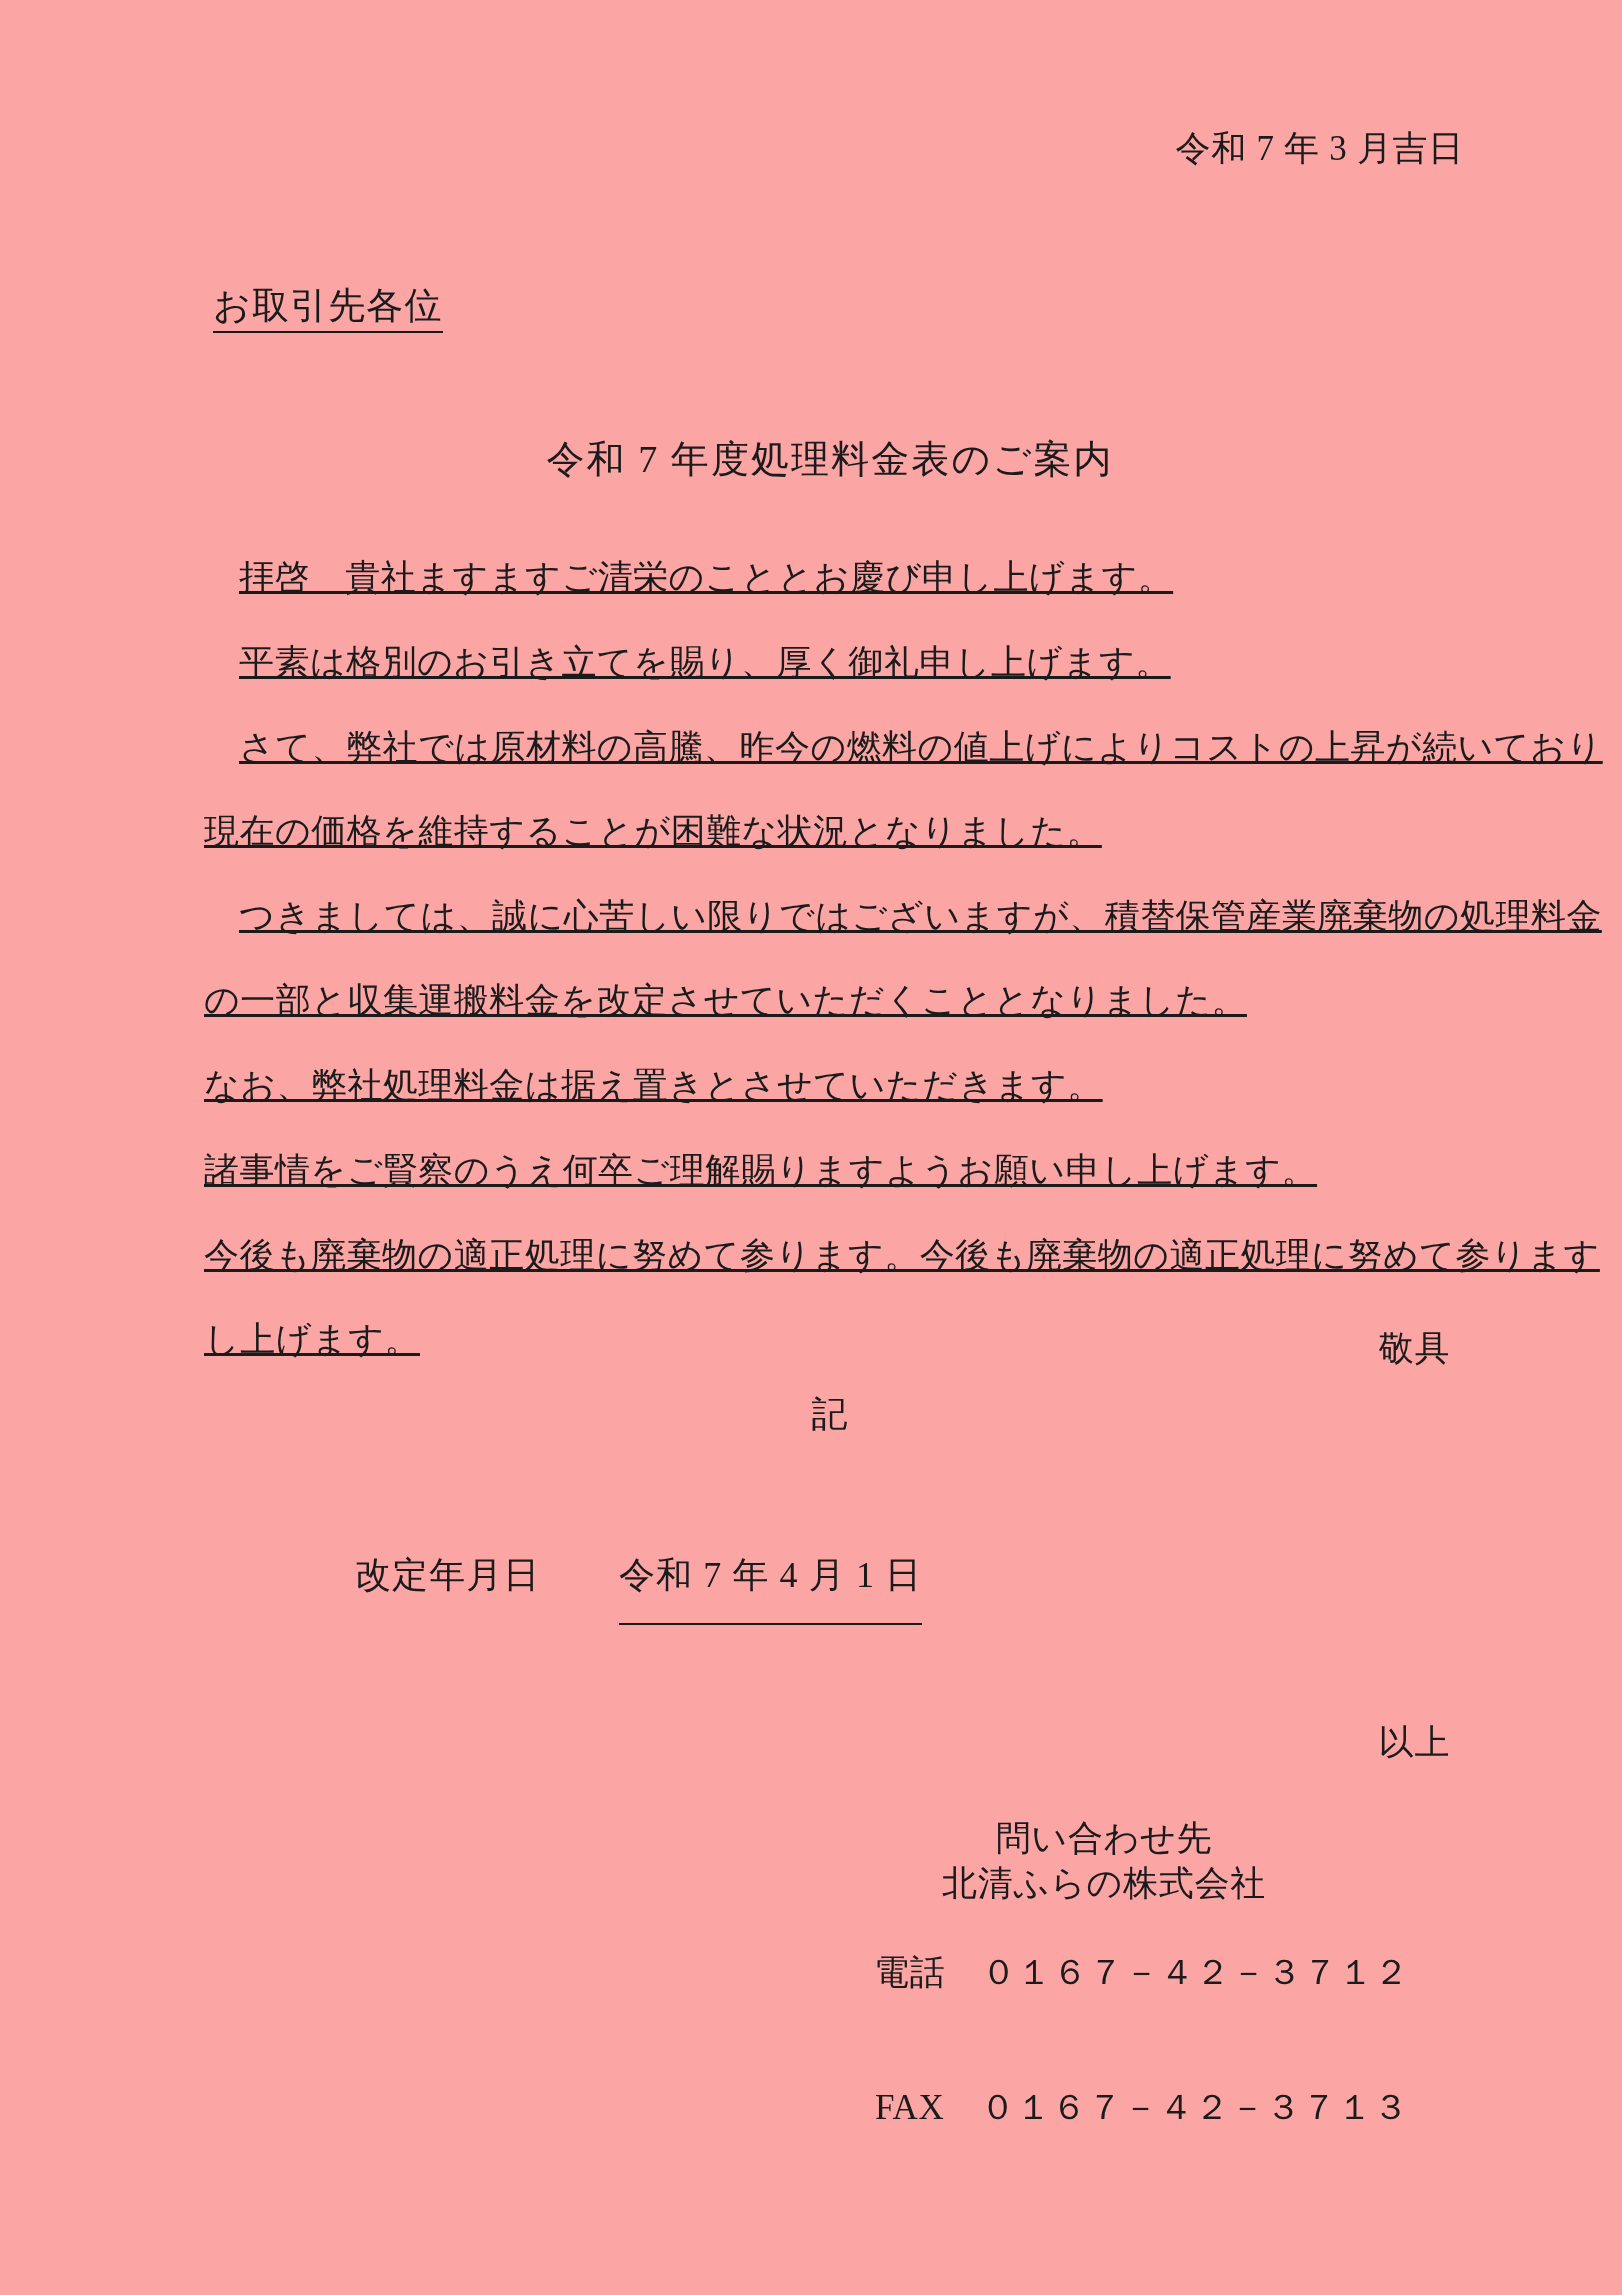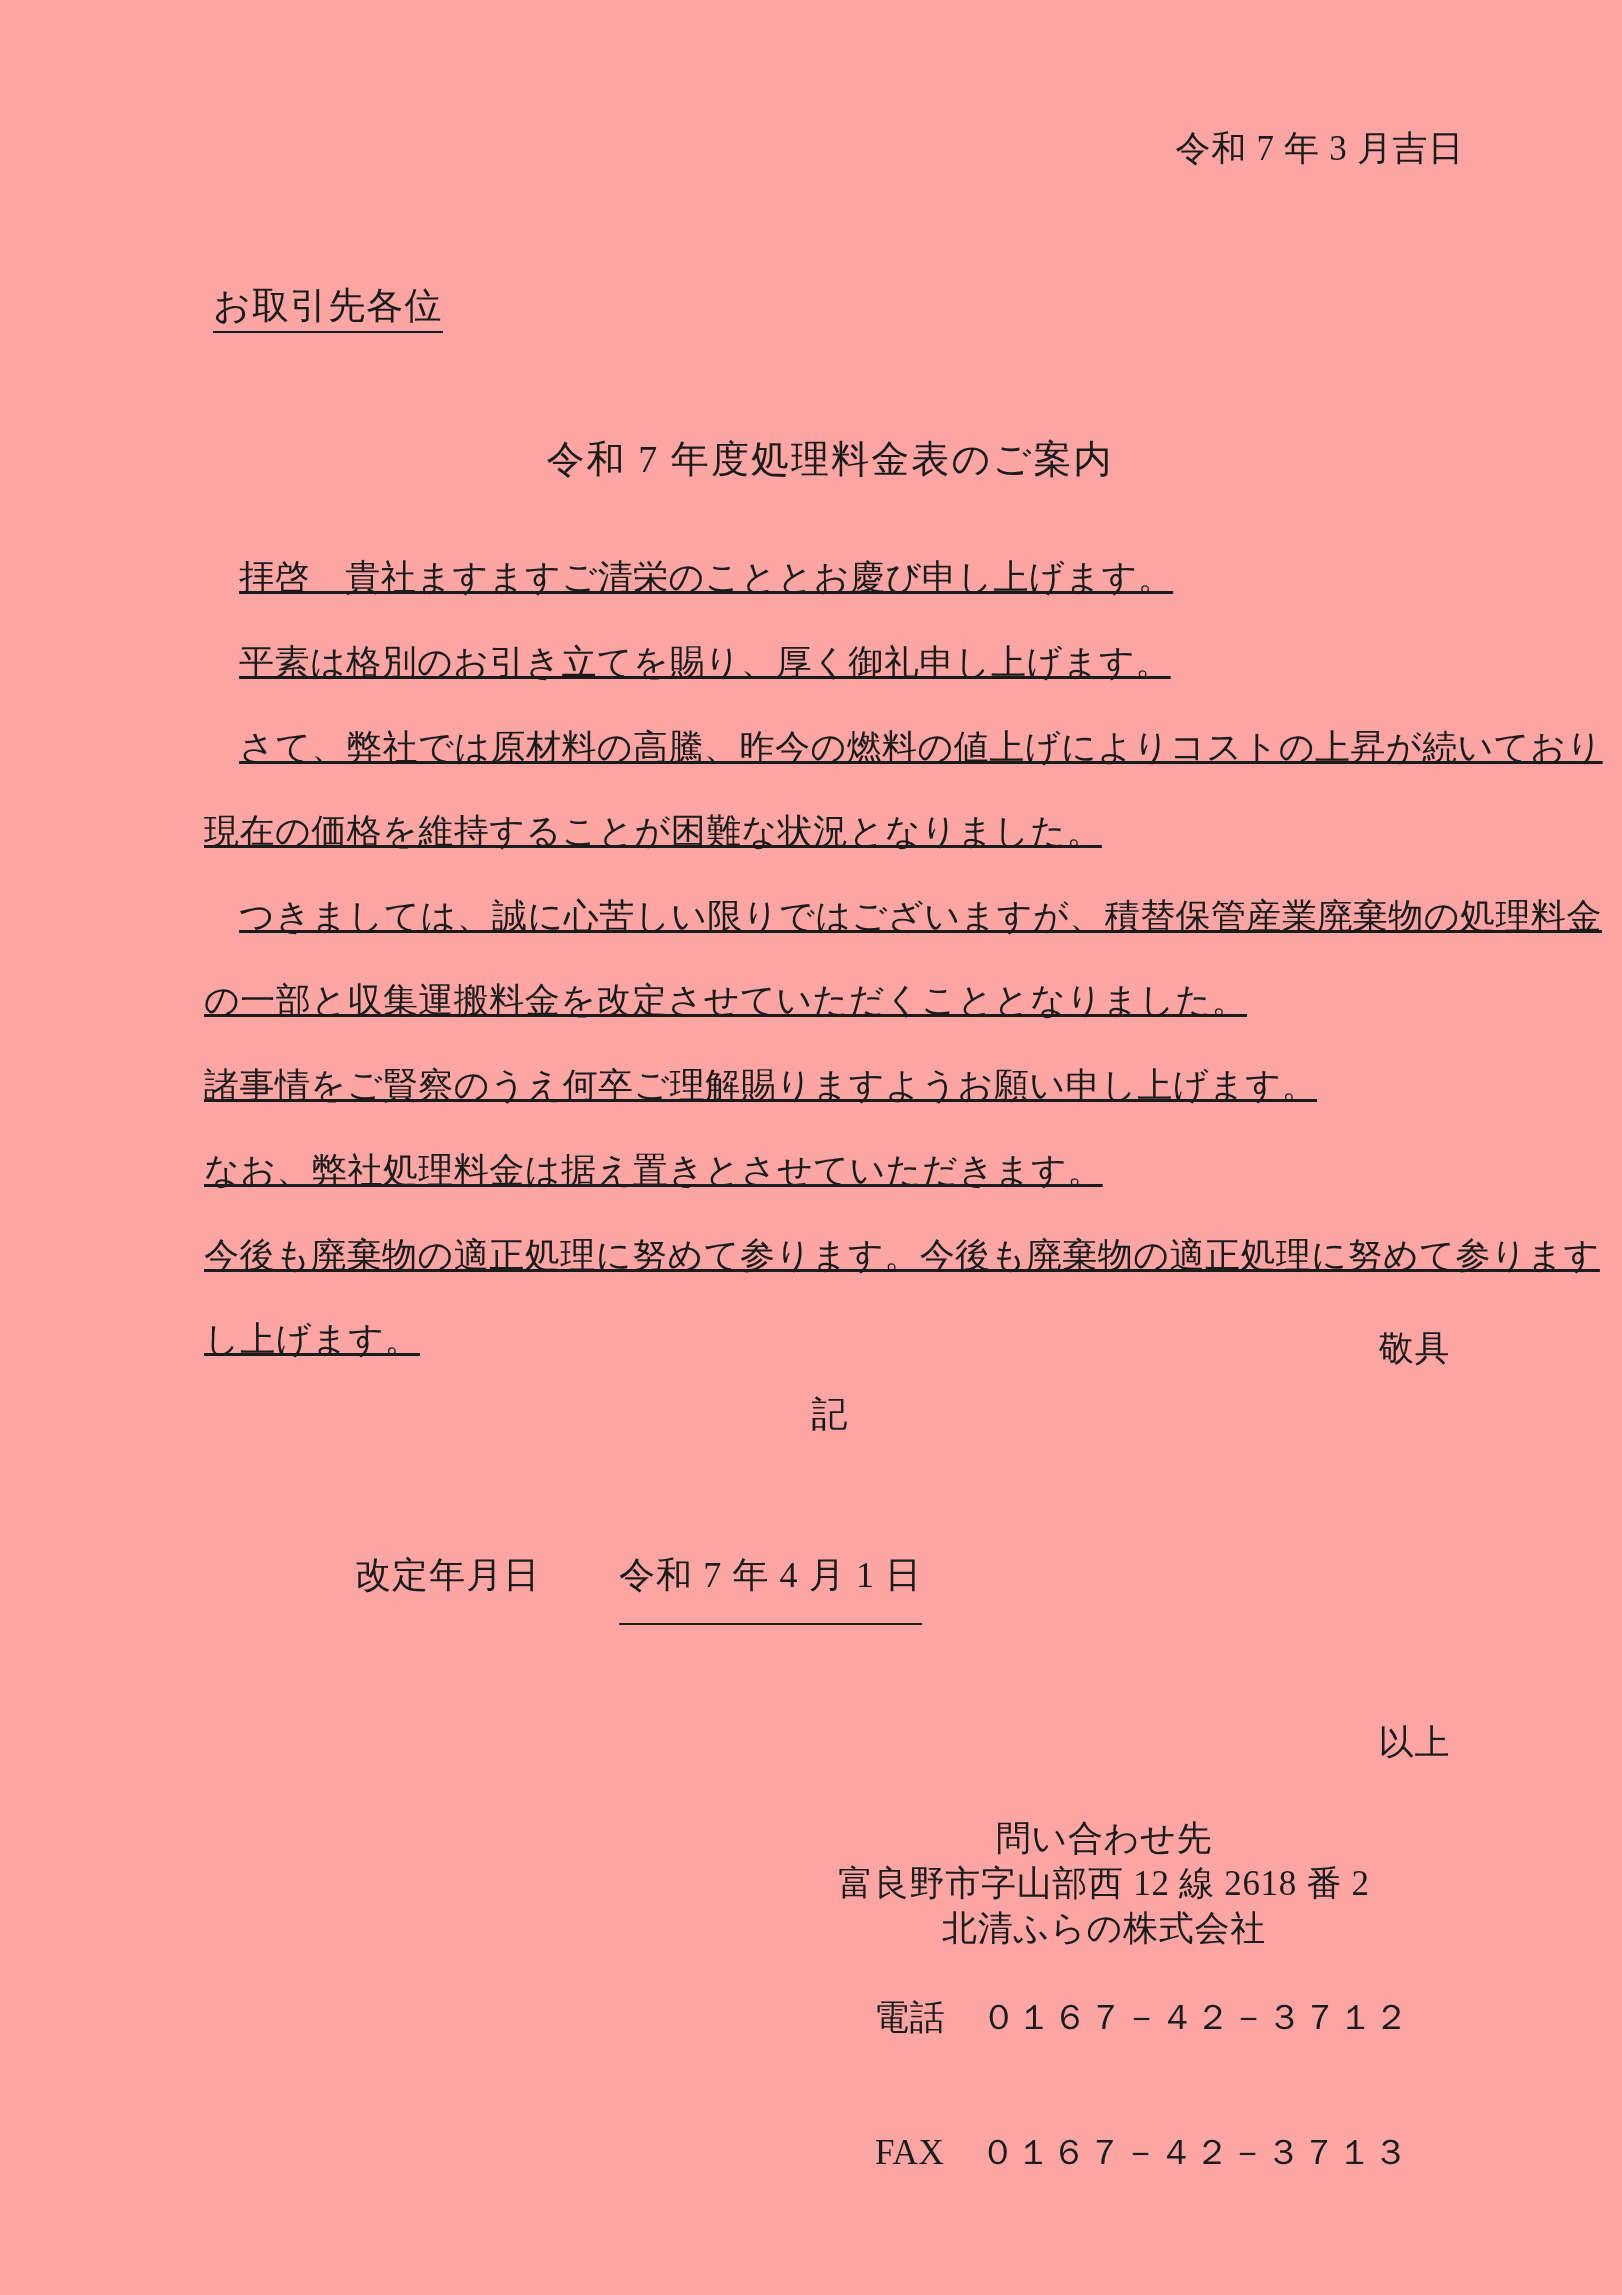--- a/index.html
+++ b/index.html
@@ -174,40 +174,39 @@
 
     <div class="doc-title">令和 7 年度処理料金表のご案内</div>
 
     <div class="body-block">
       <p class="para indent">拝啓　貴社ますますご清栄のこととお慶び申し上げます。</p>
       <p class="para indent">平素は格別のお引き立てを賜り、厚く御礼申し上げます。</p>
       <p class="para tight indent">さて、弊社では原材料の高騰、昨今の燃料の値上げによりコストの上昇が続いており</p>
       <p class="para">現在の価格を維持することが困難な状況となりました。</p>
       <p class="para tight indent">つきましては、誠に心苦しい限りではございますが、積替保管産業廃棄物の処理料金</p>
       <p class="para">の一部と収集運搬料金を改定させていただくこととなりました。</p>
+      <p class="para">なお、弊社処理料金は据え置きとさせていただきます。</p>
       <p class="para">諸事情をご賢察のうえ何卒ご理解賜りますようお願い申し上げます。</p>
-      <p class="para">なお、弊社処理料金は据え置きとさせていただきます。</p>
       <p class="para tight">今後も廃棄物の適正処理に努めて参ります。今後も廃棄物の適正処理に努めて参ります</p>
       <p class="para">し上げます。</p>
     </div>
 
     <div class="closing">敬具</div>
 
     <div class="ki-mark">記</div>
 
     <div class="revision-row">
       <span class="rev-label">改定年月日</span>
       <span class="rev-value">令和 7 年 4 月 1 日</span>
     </div>
 
     <div class="ijou">以上</div>
 
     <div class="contact">
       <div class="c-line">問い合わせ先</div>
-      <div class="c-line">富良野市字山部西 12 線 2618 番 2</div>
       <div class="c-line">北清ふらの株式会社</div>
       <div class="c-line">
         <span class="c-wrap-kv"><span>電話</span>　<span>０１６７－４２－３７１２</span></span>
       </div>
       <div class="c-line">
         <span class="c-wrap-kv"><span>FAX</span>　<span>０１６７－４２－３７１３</span></span>
       </div>
     </div>
 
   </div>

